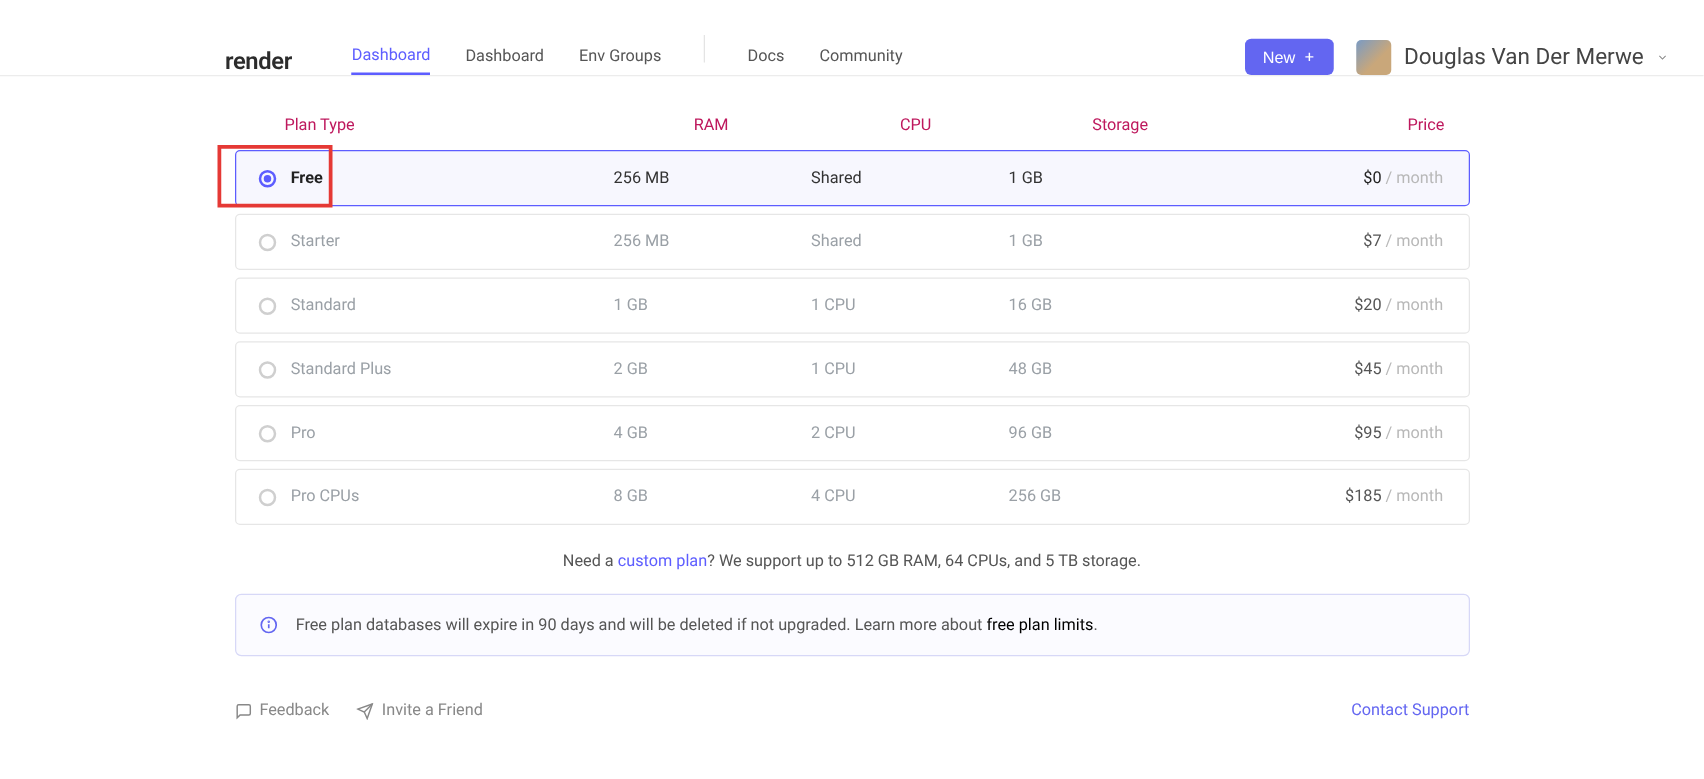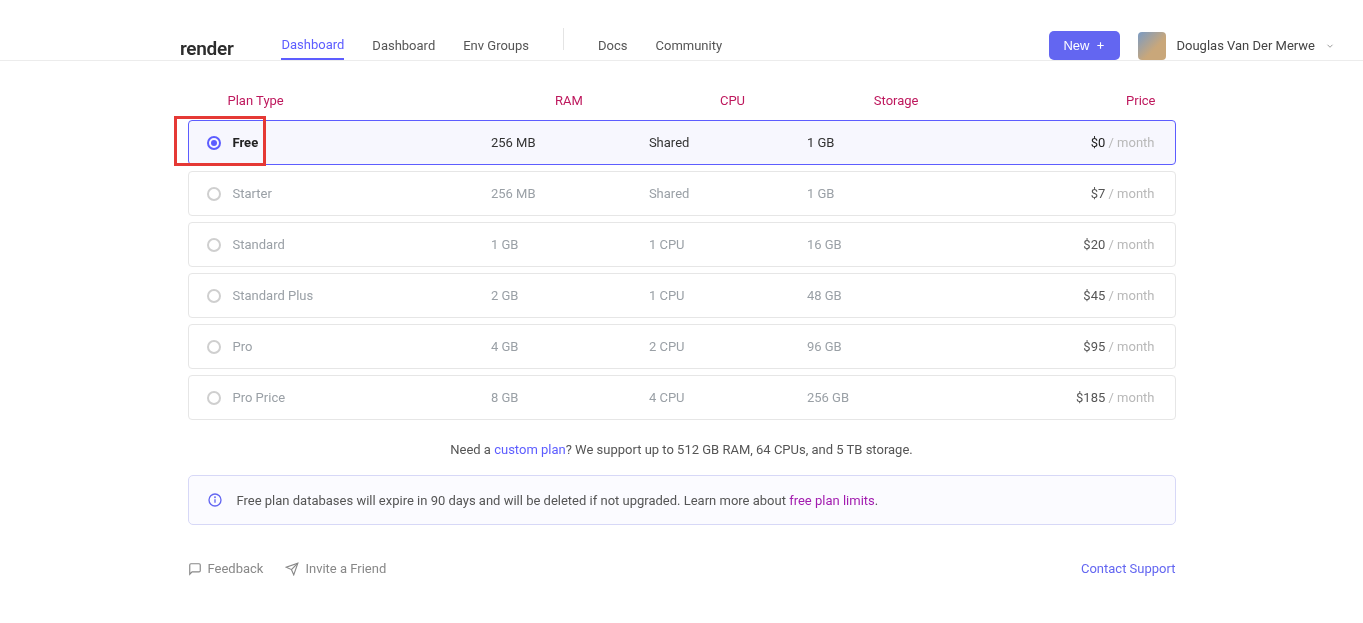--- a/index.html
+++ b/index.html
@@ -49,21 +49,21 @@
     align-items: center;
     gap: 6px;
     cursor: pointer;
   }
   .avatar {
     width: 28px; height: 28px;
     border-radius: 4px;
     background: linear-gradient(135deg,#7a9bc4 0%, #c9a77a 60%);
     display: inline-block;
   }
-  .user { display: flex; align-items: center; gap: 10px; color:#444; font-size:13px; cursor:pointer; }
+  .user { display: flex; align-items: center; gap: 10px; color:#444; font-size:18px; cursor:pointer; }
   .chevron { width:10px; height:10px; }
 
   .page {
     max-width: 988px;
     margin: 0 auto;
     padding: 22px 0 40px 0;
   }
 
   .plan-header, .plan-row {
     display: grid;
@@ -126,21 +126,21 @@
     border:1px solid #d7d8f7;
     background:#fbfbff;
     border-radius:5px;
     padding: 16px 18px;
     display:flex;
     align-items:center;
     gap:14px;
     color:#555;
     font-size:13px;
   }
-  .info-box a{ color:#a21caf; text-decoration:none; }
+  .info-box a{ color:#000000; text-decoration:none; }
   .info-icon{ width:16px; height:16px; flex-shrink:0; }
 
   .create-wrap{ position:relative; margin-top:28px; display:inline-block; }
   .create-btn{
     background:#6366f1; color:#fff; border:none; border-radius:4px;
     padding: 10px 16px; font-size:13px; font-weight:500; cursor:pointer;
   }
 
   .footer{
     display:flex; align-items:center; margin-top:36px;
@@ -247,21 +247,21 @@
         </div>
       <div class="c2">4 GB</div>
       <div class="c3">2 CPU</div>
       <div class="c4">96 GB</div>
       <div class="c5"><span class="price-main">$95</span><span class="price-sub"> / month</span></div>
     </div>
 
     <div class="plan-row">
       <div class="plan-name">
           <span class="radio"></span>
-          <span>Pro Price</span>
+          <span>Pro CPUs</span>
         </div>
       <div class="c2">8 GB</div>
       <div class="c3">4 CPU</div>
       <div class="c4">256 GB</div>
       <div class="c5"><span class="price-main">$185</span><span class="price-sub"> / month</span></div>
     </div>
   </div>
 
   <div class="custom-line">
     <span>Need a </span><a>custom plan</a><span>? We support up to 512 GB RAM, 64 CPUs, and 5 TB storage.</span>

